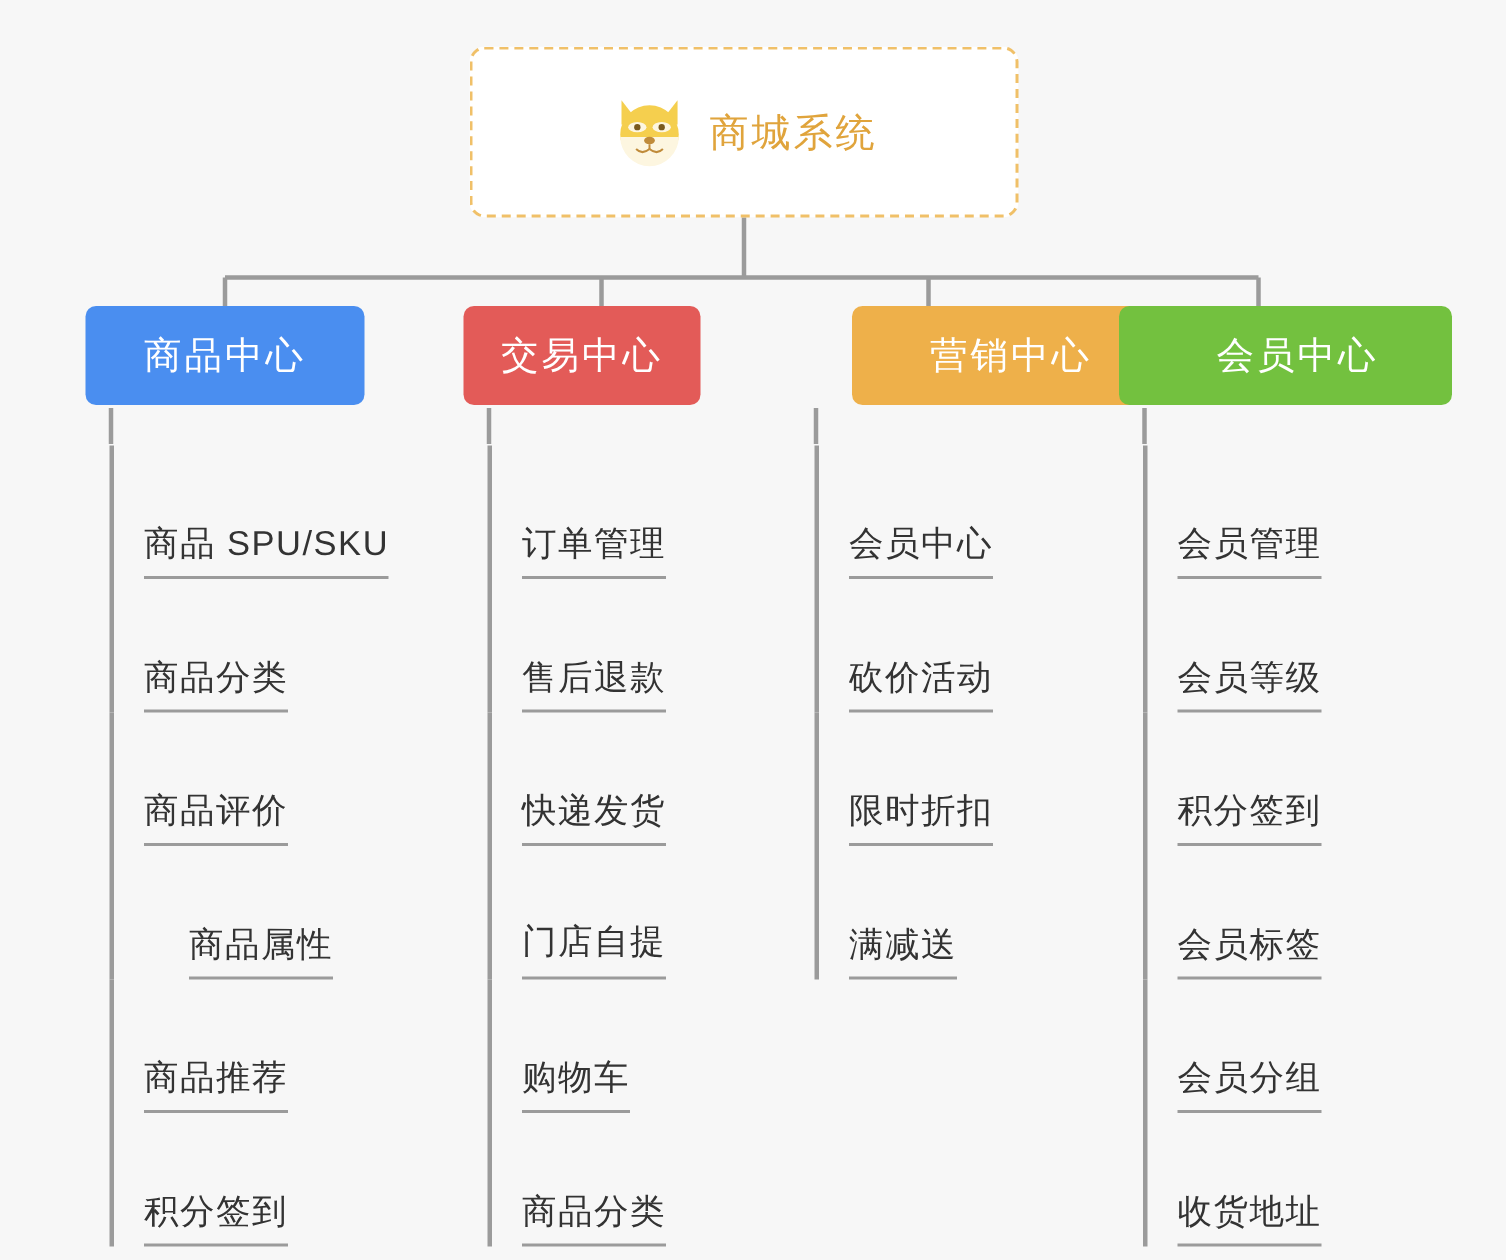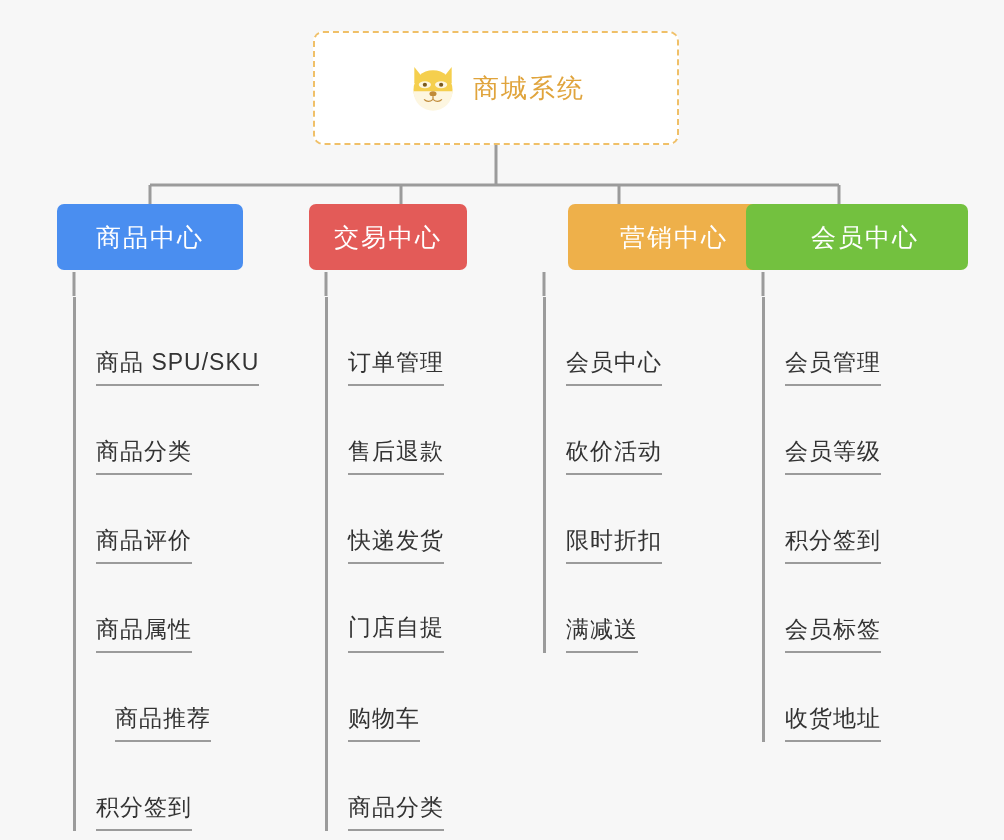--- a/index.html
+++ b/index.html
@@ -169,24 +169,24 @@
       <div class="leaves">
         <div class="leaf" style="border-left-color: rgb(155, 155, 155);">
             <span class="leaf-label" style="border-bottom-color: rgb(155, 155, 155); color: rgb(51, 51, 51);">商品 SPU/SKU</span>
           </div>
         <div class="leaf" style="border-left-color: rgb(155, 155, 155);">
             <span class="leaf-label" style="border-bottom-color: rgb(155, 155, 155); color: rgb(51, 51, 51);">商品分类</span>
           </div>
         <div class="leaf" style="border-left-color: rgb(155, 155, 155);">
             <span class="leaf-label" style="border-bottom-color: rgb(155, 155, 155); color: rgb(51, 51, 51);">商品评价</span>
           </div>
-        <div class="leaf" style="border-left-color: rgb(155, 155, 155);">
+        <div class="leaf" style="border-left-color: rgb(155, 155, 155); padding-left: 30px;">
             <span class="leaf-label" style="border-bottom-color: rgb(155, 155, 155); color: rgb(51, 51, 51);">商品属性</span>
           </div>
-        <div class="leaf" style="border-left-color: rgb(155, 155, 155); padding-left: 19px;">
+        <div class="leaf" style="border-left-color: rgb(155, 155, 155);">
             <span class="leaf-label" style="border-bottom-color: rgb(155, 155, 155); color: rgb(51, 51, 51);">商品推荐</span>
           </div>
         <div class="leaf" style="border-left-color: rgb(155, 155, 155);">
             <span class="leaf-label" style="border-bottom-color: rgb(155, 155, 155); color: rgb(51, 51, 51);">积分签到</span>
           </div>
       </div>
     </div>
 
     <div class="column column-1">
       <div class="cat-box" style="background: rgb(227, 91, 88);">
@@ -245,19 +245,22 @@
         <div class="leaf" style="border-left-color: rgb(155, 155, 155);">
             <span class="leaf-label" style="border-bottom-color: rgb(155, 155, 155); color: rgb(51, 51, 51);">会员等级</span>
           </div>
         <div class="leaf" style="border-left-color: rgb(155, 155, 155);">
             <span class="leaf-label" style="border-bottom-color: rgb(155, 155, 155); color: rgb(51, 51, 51);">积分签到</span>
           </div>
         <div class="leaf" style="border-left-color: rgb(155, 155, 155);">
             <span class="leaf-label" style="border-bottom-color: rgb(155, 155, 155); color: rgb(51, 51, 51);">会员标签</span>
           </div>
         <div class="leaf" style="border-left-color: rgb(155, 155, 155);">
+            <span class="leaf-label" style="border-bottom-color: rgb(155, 155, 155); color: rgb(51, 51, 51);">会员分组</span>
+          </div>
+        <div class="leaf" style="border-left-color: rgb(155, 155, 155);">
             <span class="leaf-label" style="border-bottom-color: rgb(155, 155, 155); color: rgb(51, 51, 51);">收货地址</span>
           </div>
       </div>
     </div>
 
   </div>
 </div>
 
 </body></html>

